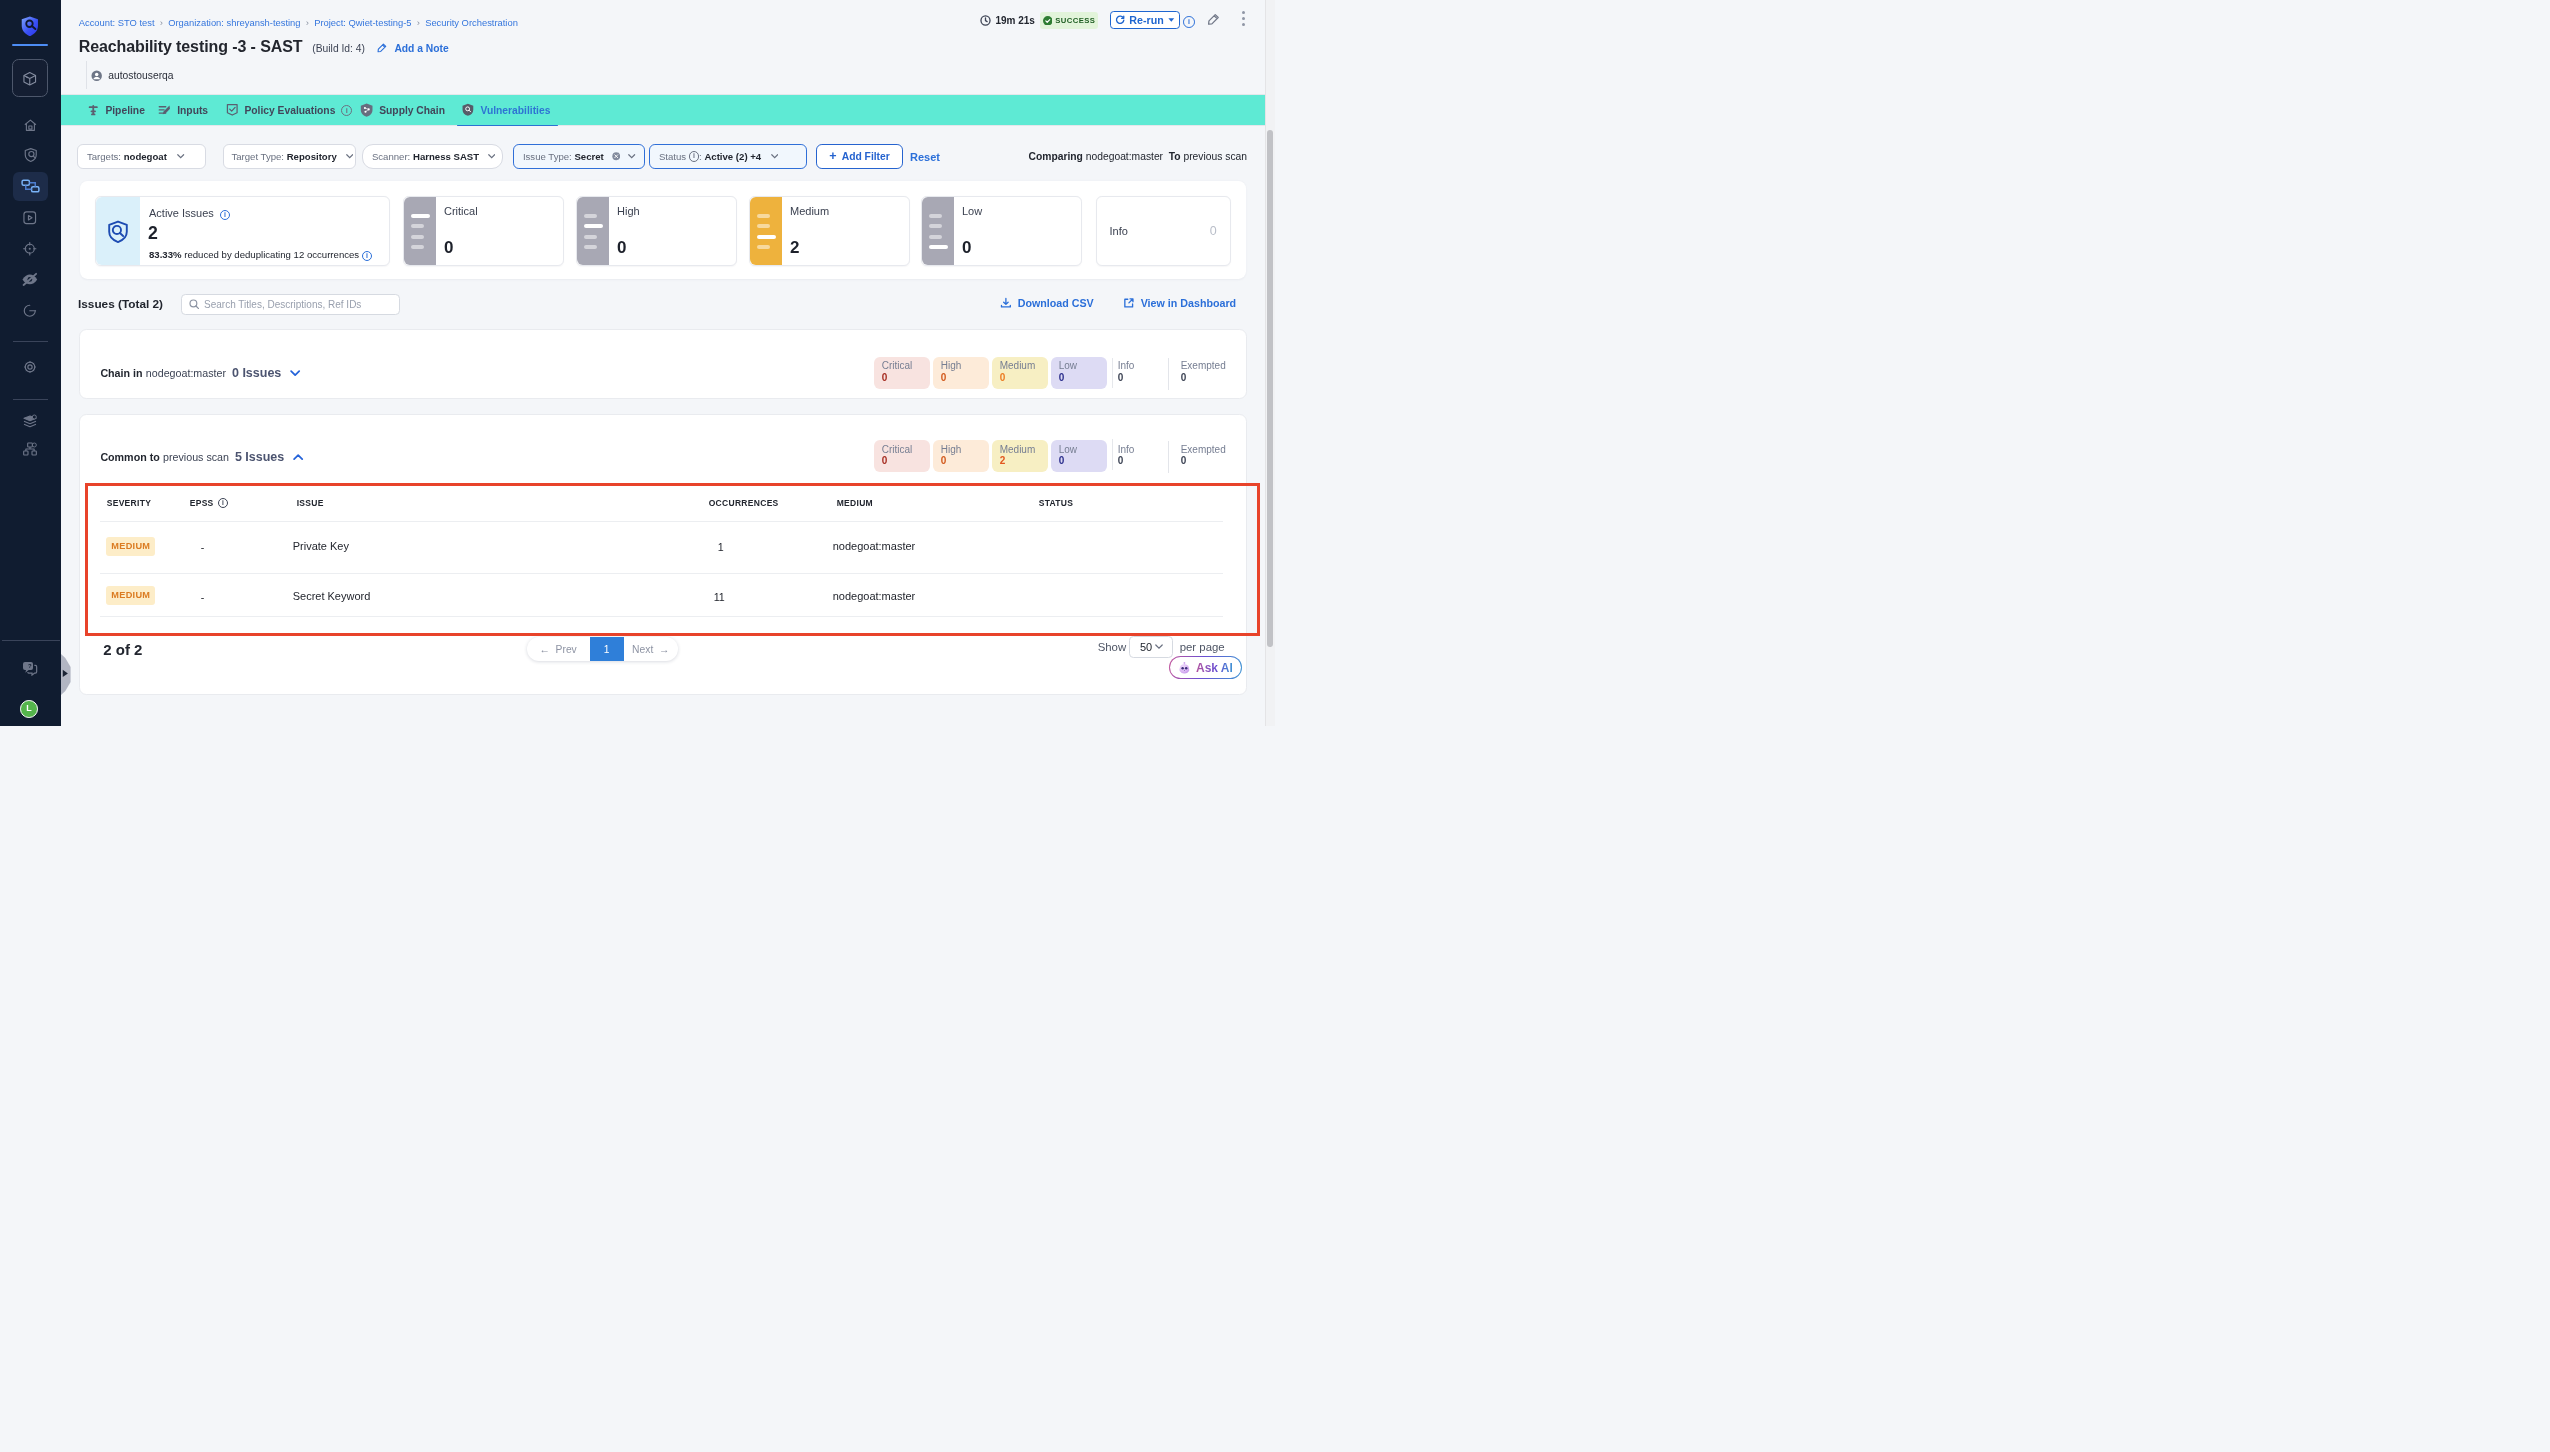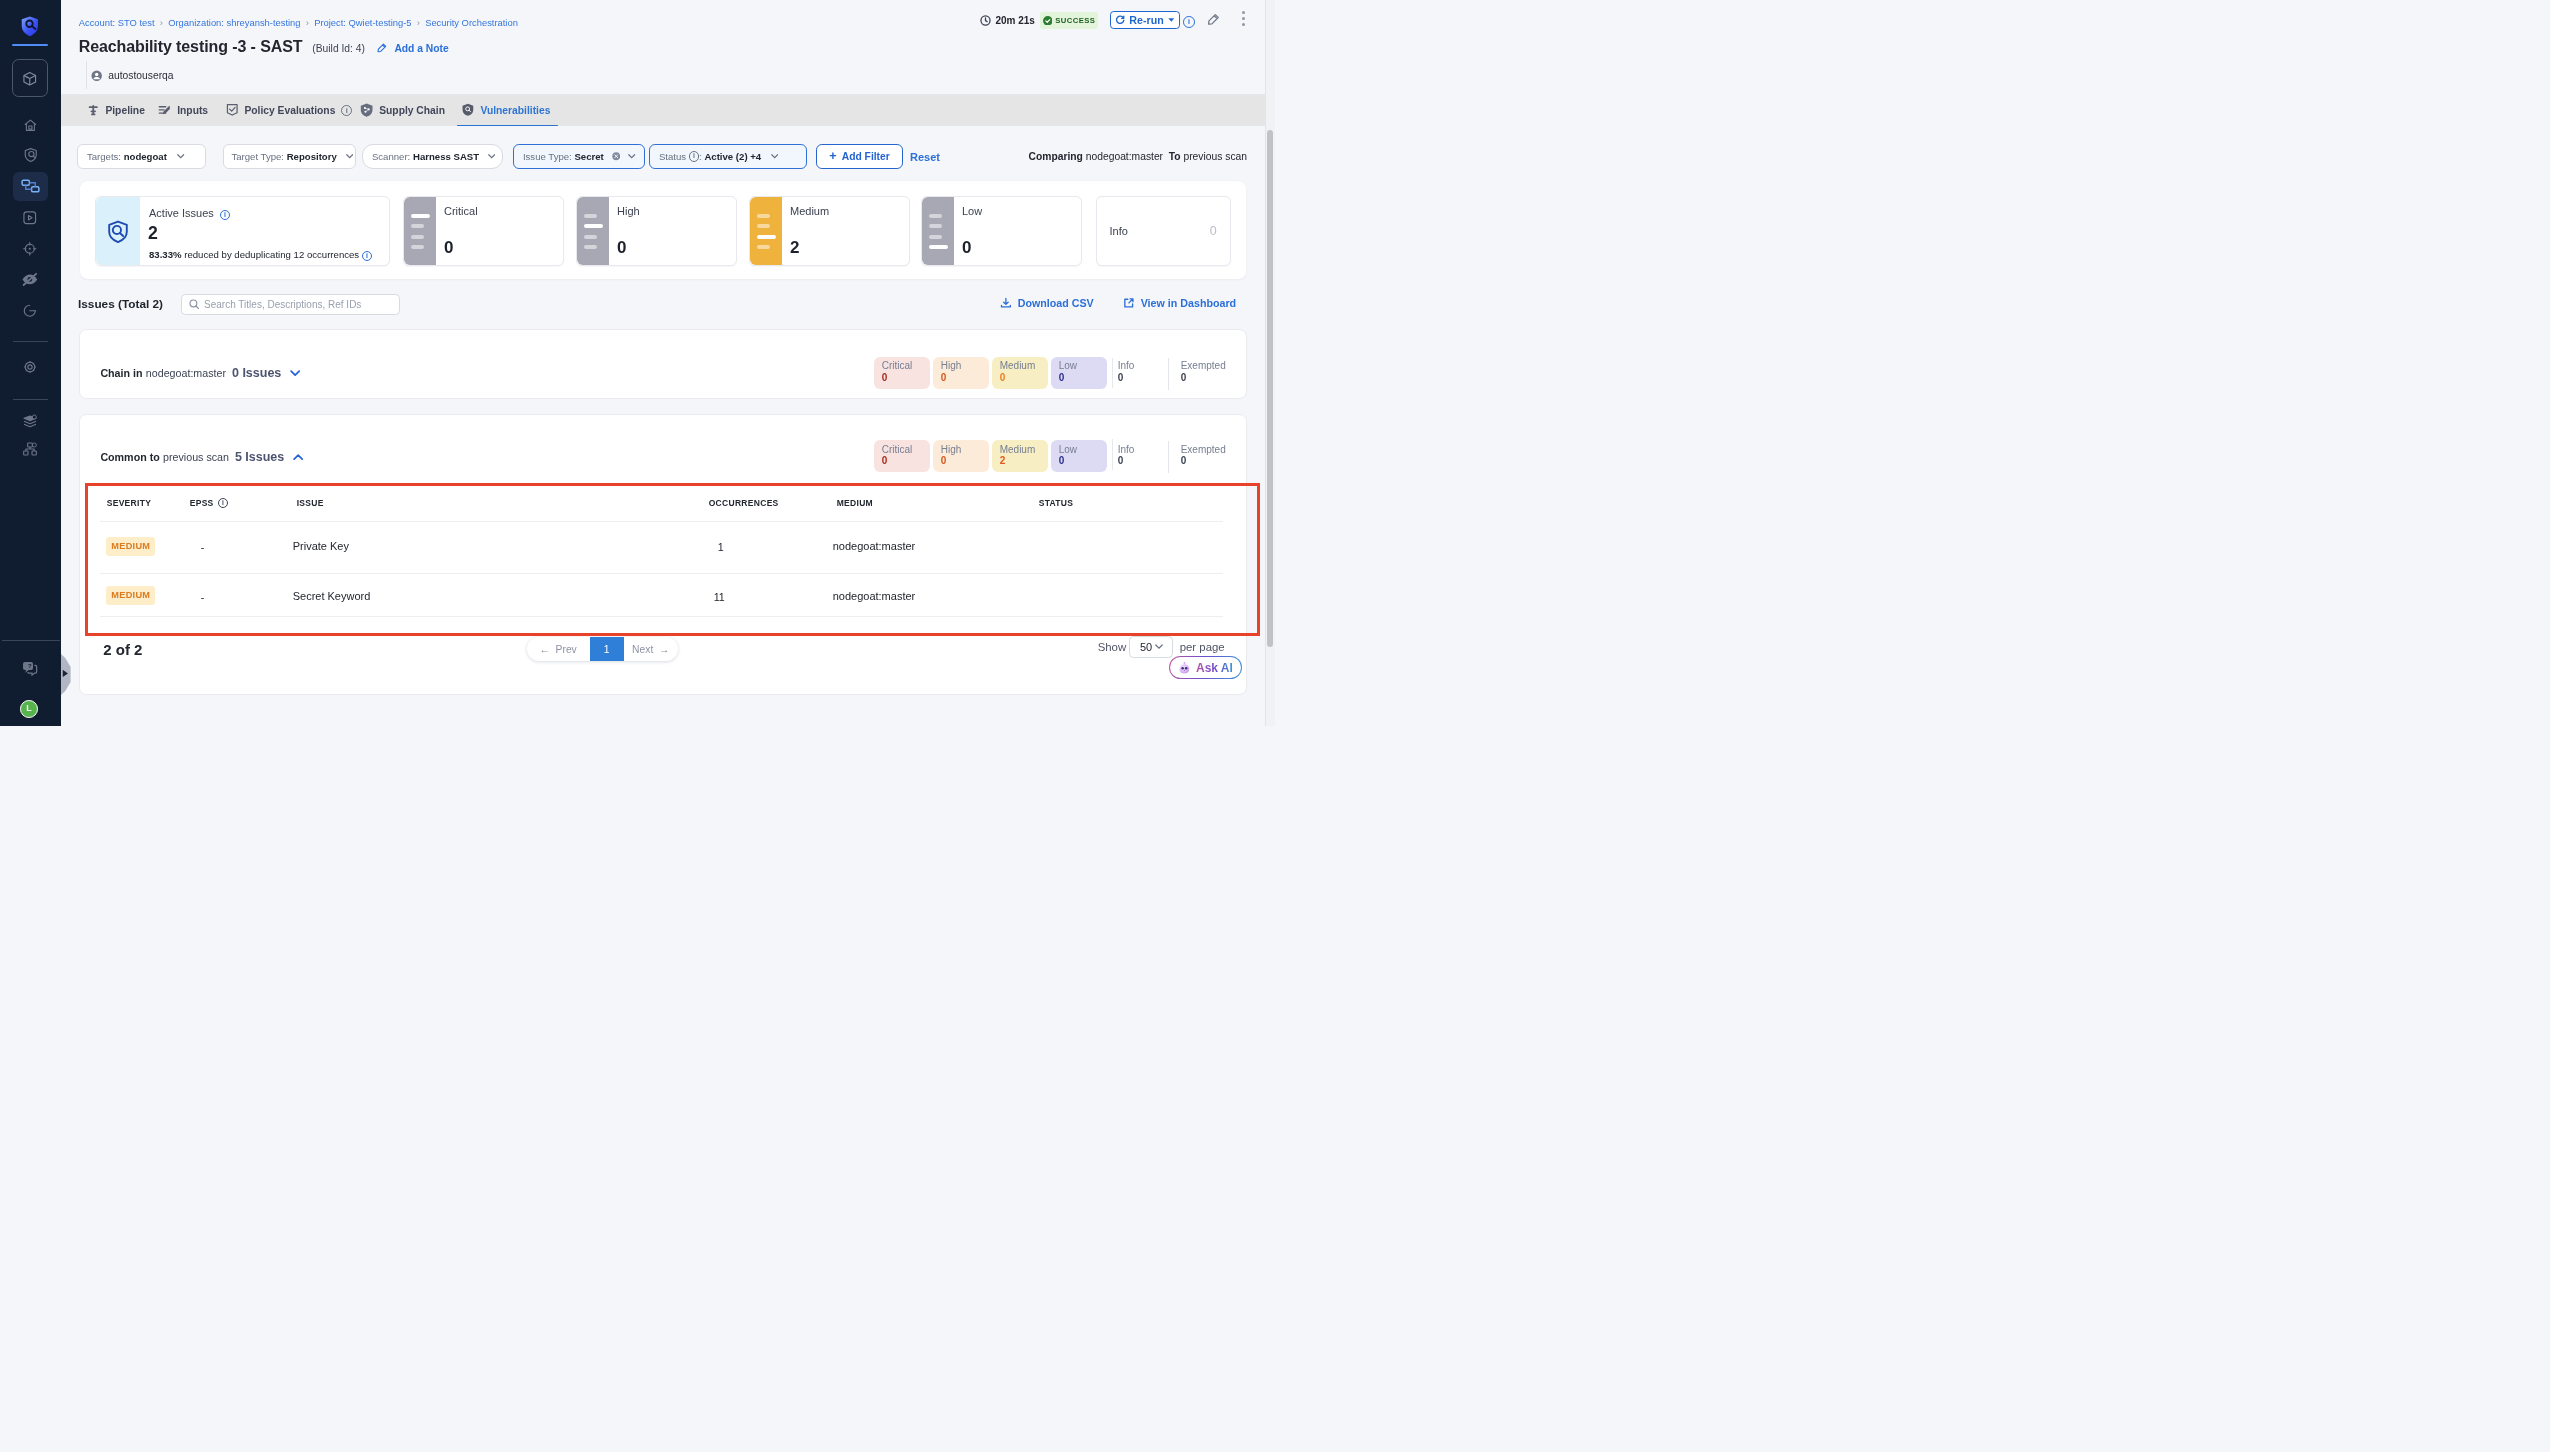--- a/index.html
+++ b/index.html
@@ -4,21 +4,21 @@
 <style>
 * { margin:0; padding:0; box-sizing:border-box; }
 html,body { width:1275px; height:726px; overflow:hidden; font-family:"Liberation Sans", sans-serif; background:#f4f6f9; }
 .abs { position:absolute; }
 #page { position:relative; width:1275px; height:726px; }
 
 #sidebar { position:absolute; left:0; top:0; width:61px; height:726px; background:#101c30; z-index:5; }
 .sb-div { position:absolute; left:12.5px; width:35px; height:0.7px; background:#3a445a; }
 
 #main { position:absolute; left:61px; top:0; width:1215px; height:726px; }
-#tabbar { position:absolute; left:0; top:94px; width:1215px; height:32px; background:#e5e5e5; border-top:0.7px solid #e4e7eb; border-bottom:0.7px solid #e4e7eb;text-decoration:underline; }
+#tabbar { position:absolute; left:0; top:94px; width:1215px; height:32px; background:#5eead4; border-top:0.7px solid #e4e7eb; border-bottom:0.7px solid #e4e7eb;text-decoration:underline; }
 .crumb { color:#3576dd; font-size:9.4px; }
 .crumbsep { color:#8b93a2; font-size:9.6px; padding:0 5.2px; }
 .tabtxt { color:#42465a; font-size:10.3px; font-weight:600; }
 .pill { position:absolute; top:144px; height:25px; border:0.7px solid #d8dbe3; border-radius:5.9px; background:#fff; font-size:9.6px; color:#6a7181; display:flex; align-items:center; padding:0 8.9px; white-space:nowrap; }
 .pill svg { flex-shrink:0; margin-left:auto; }
 .pill b { color:#22262f; font-weight:700; }
 .pill.sel { border:1.1px solid #2f6fd8; background:#f1f7fd; }
 .card { position:absolute; top:196px; height:70px; background:#fff; border:0.7px solid #e7e9ee; border-radius:5.9px; box-shadow:0 0.7px 1.5px rgba(20,30,60,0.04); }
 .strip { position:absolute; left:0; top:0; bottom:0; width:32px; border-radius:5.9px 0 0 5.9px; }
 .bar { position:absolute; height:3.7px; border-radius:2.2px; background:rgba(255,255,255,0.5); }
@@ -40,21 +40,21 @@
 
     <div class="abs" style="left:17.7px; top:14.8px; white-space:nowrap;">
       <span class="crumb">Account: STO test</span><span class="crumbsep">›</span><span class="crumb">Organization: shreyansh-testing</span><span class="crumbsep">›</span><span class="crumb">Project: Qwiet-testing-5</span><span class="crumbsep">›</span><span class="crumb">Security Orchestration</span>
     </div>
 
     <div class="abs" style="left:919px; top:11px; height:19px; display:flex; align-items:center;">
       <svg width="11" height="11" viewBox="0 0 17 17" style="margin-right:4.4px;">
           <circle cx="8.5" cy="8.5" r="7" fill="none" stroke="#3c4354" stroke-width="2"></circle>
           <path d="M8.5 4.5 V8.7 L11 10.2" fill="none" stroke="#3c4354" stroke-width="2" stroke-linecap="round"></path>
         </svg>
-      <span style="font-size:10px; color:#22262f; font-weight:600;">20m 21s</span>
+      <span style="font-size:10px; color:#22262f; font-weight:600;">19m 21s</span>
     </div>
     <div class="abs" style="left:979px; top:11.8px; width:58px; height:17px; background:#e2f4da; border-radius:3px; display:flex; align-items:center; justify-content:center;">
       <svg width="9.6" height="9.6" viewBox="0 0 13 13" style="margin-right:3px;">
           <circle cx="6.5" cy="6.5" r="6.5" fill="#2e7d32"></circle>
           <path d="M3.8 6.6 L5.7 8.5 L9.2 4.9" fill="none" stroke="#fff" stroke-width="1.6" stroke-linecap="round" stroke-linejoin="round"></path>
         </svg>
       <span style="font-size:7.7px; font-weight:700; color:#1f5e23; letter-spacing:0.4px;">SUCCESS</span>
     </div>
     <div class="abs" style="left:1049px; top:11px; width:70px; height:18.4px; border:1.1px solid #1f66d0; border-radius:3.7px; background:#fff; display:flex; align-items:center; justify-content:center;">
       <svg width="10.3" height="10.3" viewBox="0 0 14 14" style="margin-right:3.7px;">

